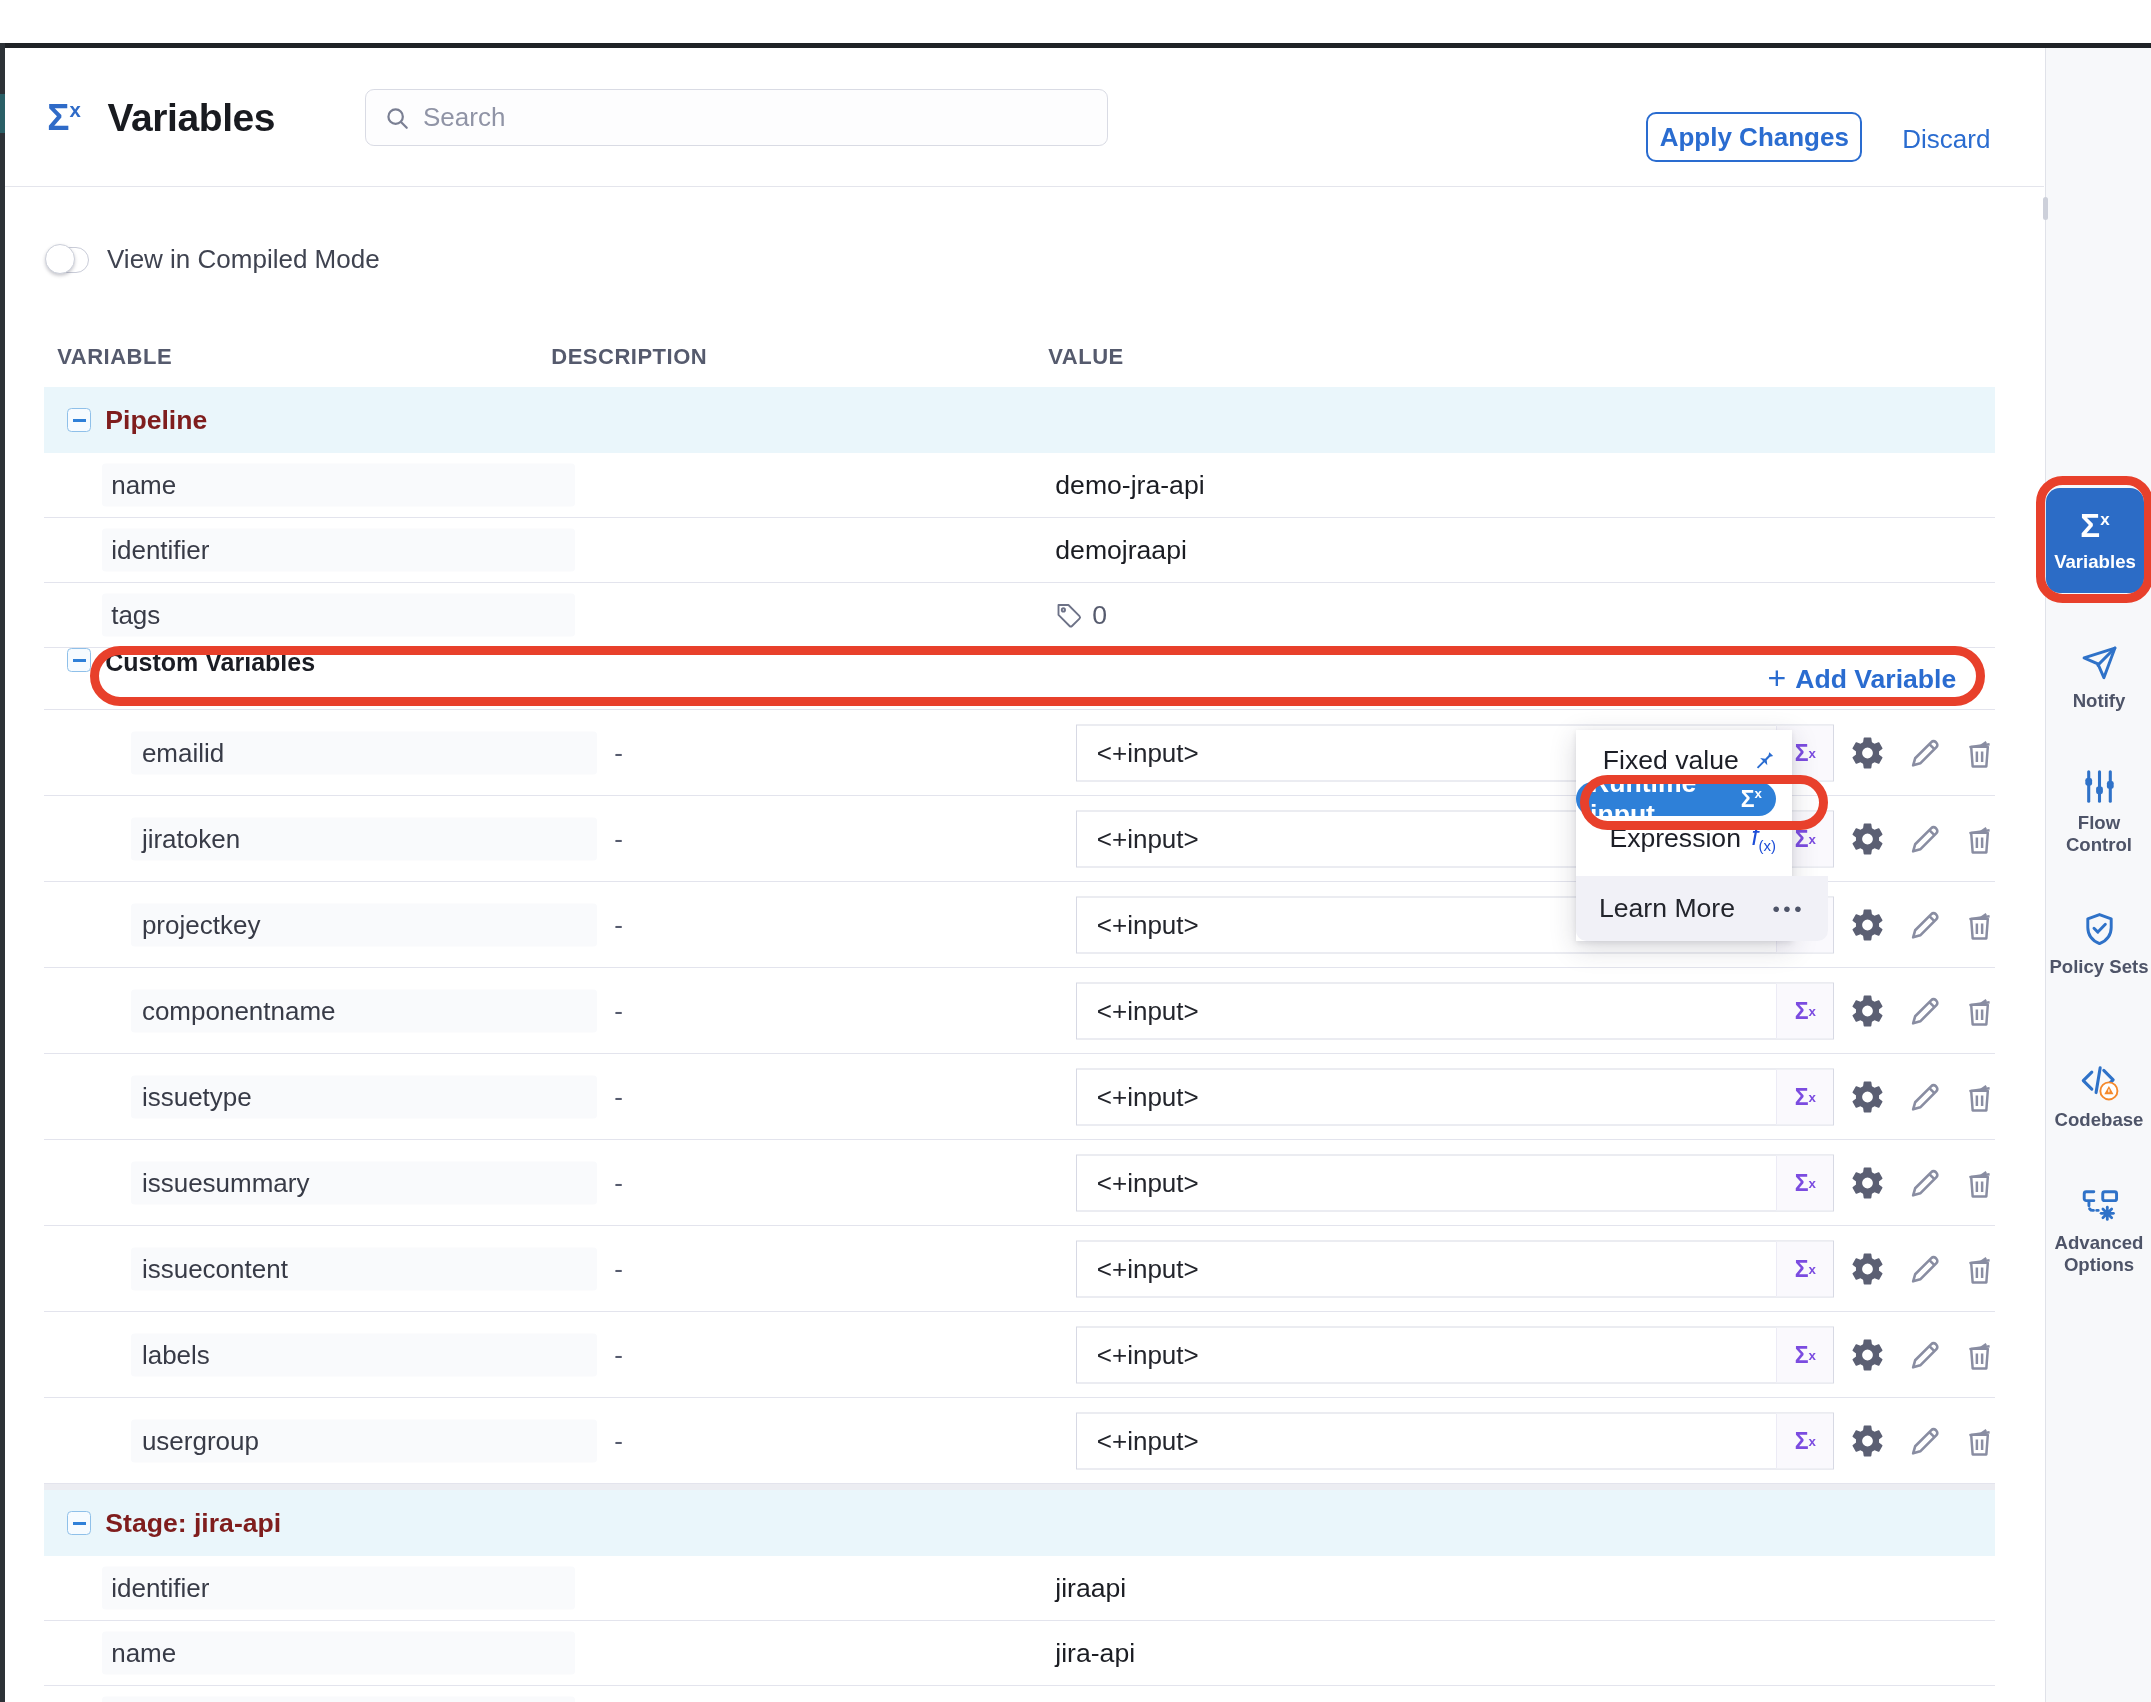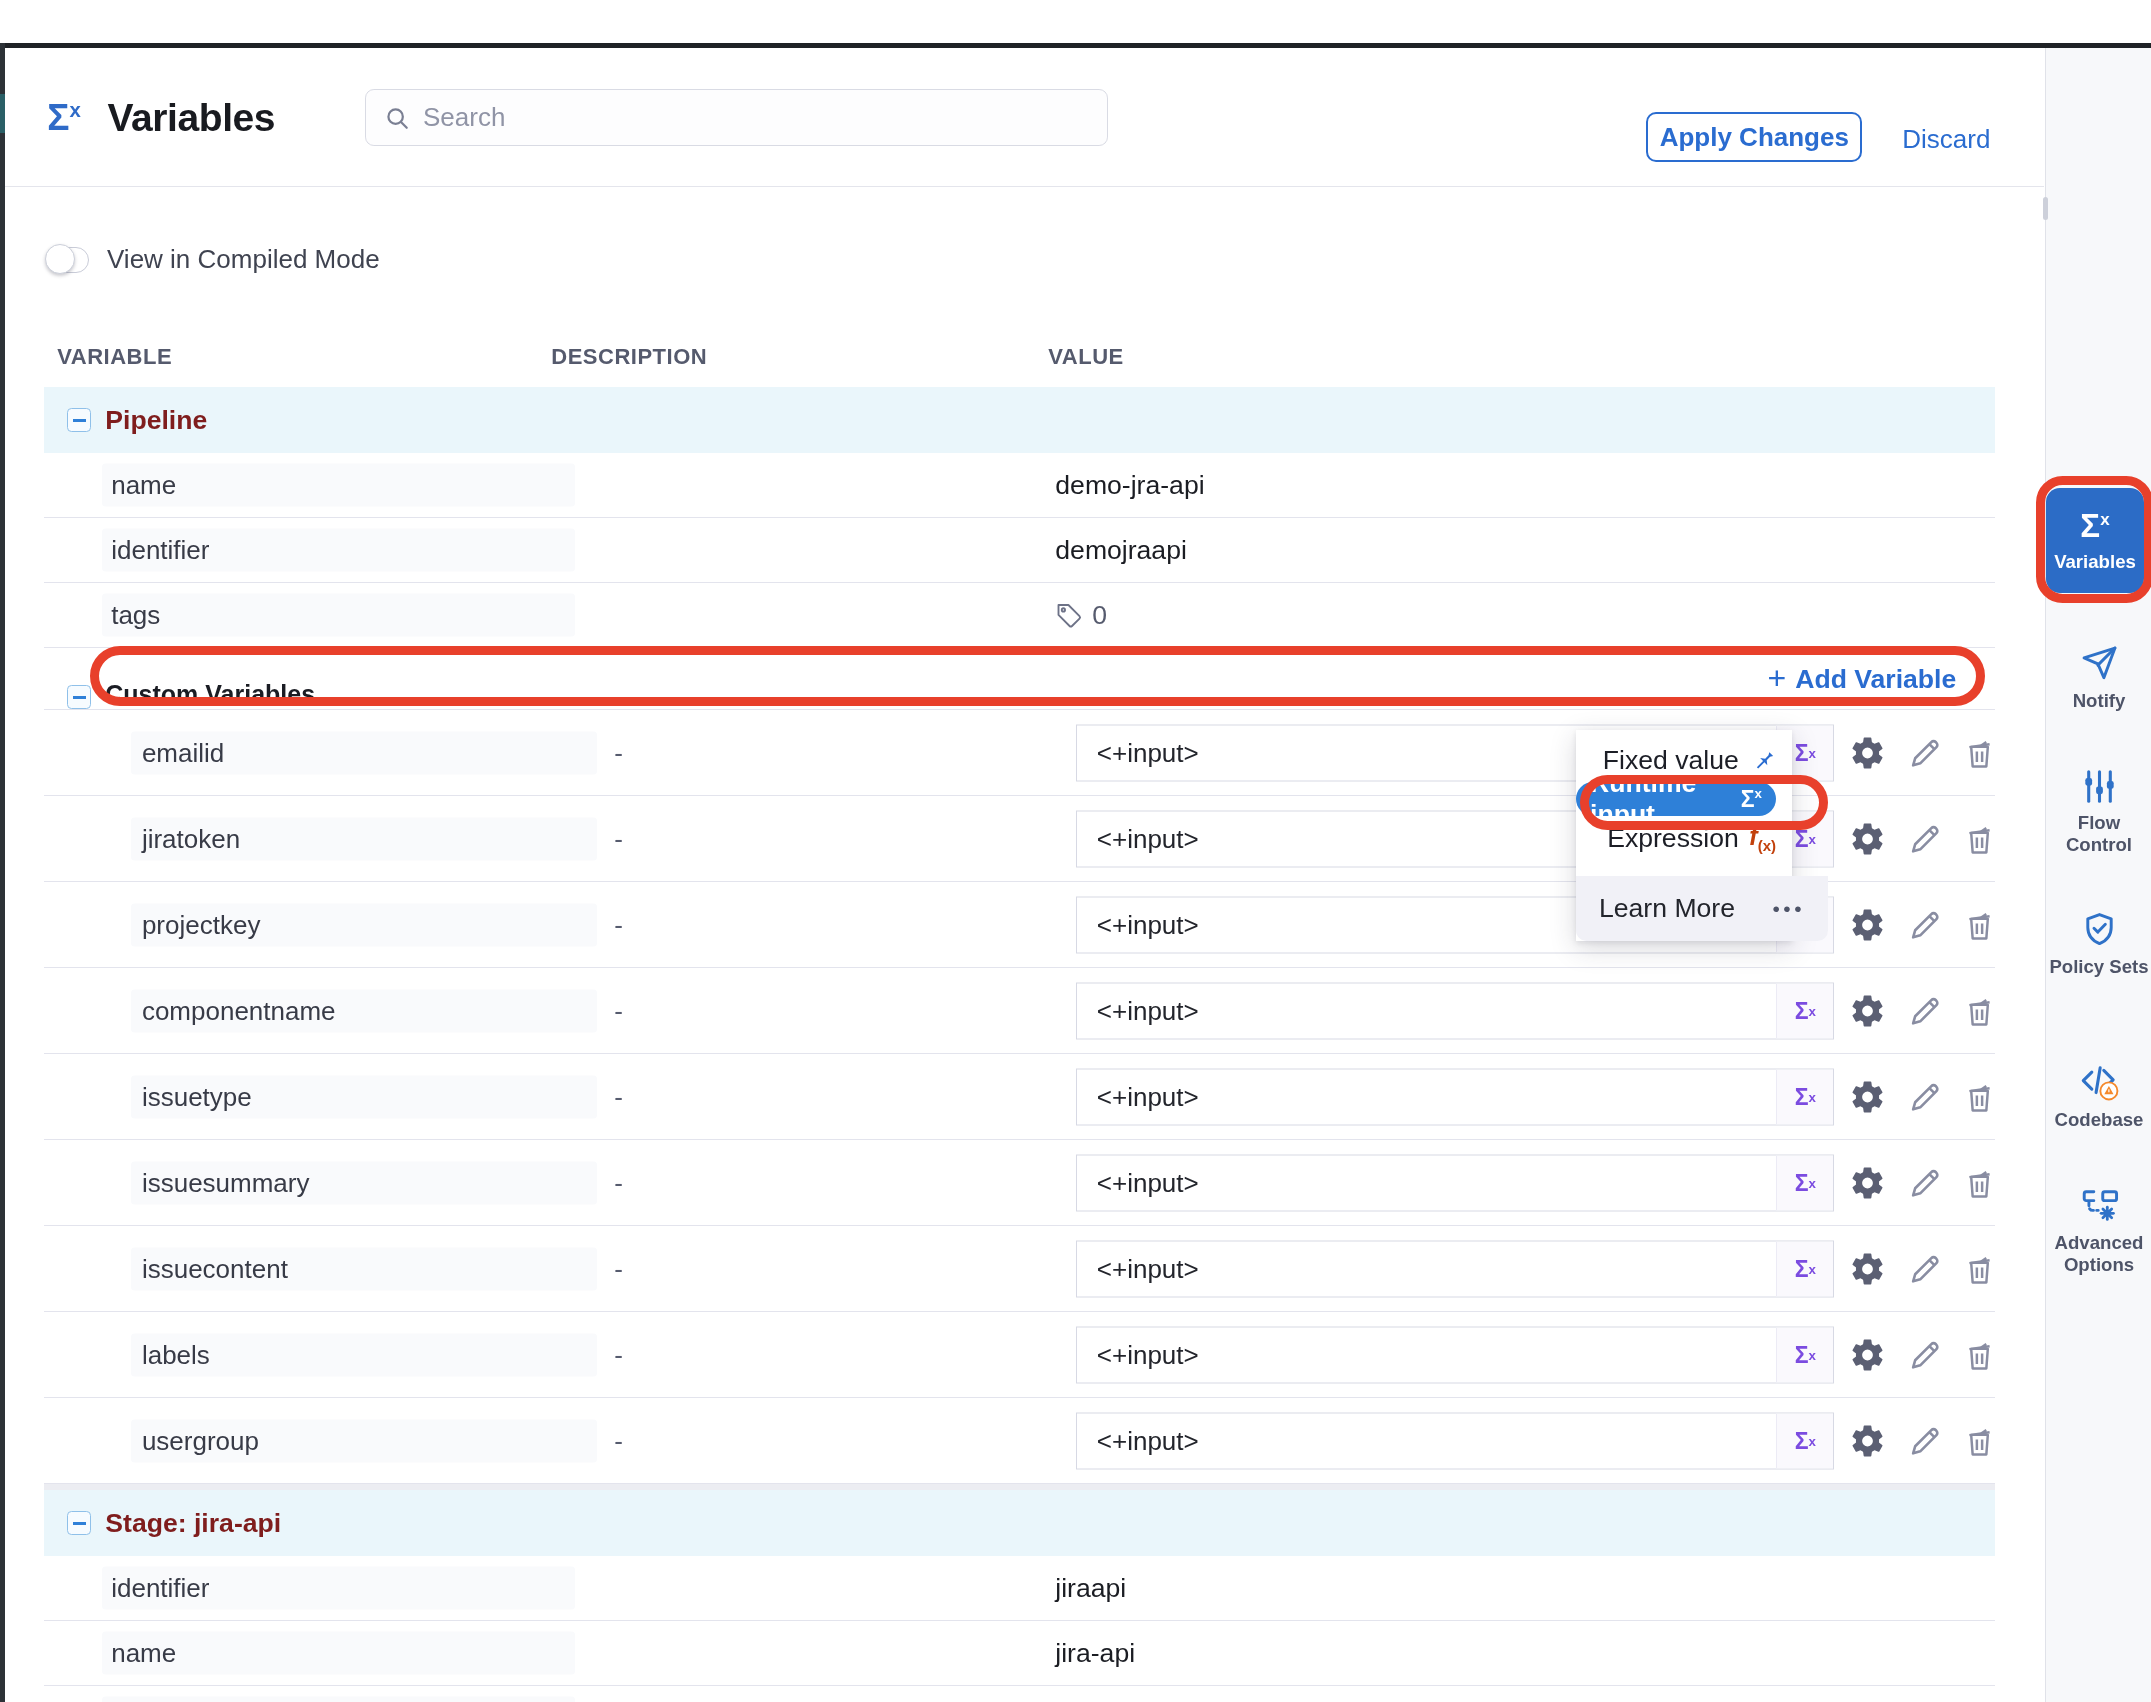--- a/index.html
+++ b/index.html
@@ -45,21 +45,21 @@
   .sec-row { height:66px; background:#eaf6fb; display:flex; align-items:center; padding-left:23px; gap:14px; }
   .sec-title { font-size:26.6px; font-weight:700; color:#7f1d1d; }
   .minus { position:relative; width:24px; height:24px; border:1.8px solid #8fc0e9; border-radius:4.4px; background:#f6fbff; flex:0 0 auto; cursor:pointer; }
   .minus::after { content:""; position:absolute; left:4.4px; right:4.4px; top:50%; height:2.7px; margin-top:-1.3px; background:#2f80d8; }
 
   .kv-row { position:relative; height:65px; border-bottom:0.9px solid #e3e4ed; }
   .kv-label { position:absolute; left:58px; top:50%; transform:translateY(-50%); width:473px; height:43px; background:#f9fafc; border-radius:3.5px; display:flex; align-items:center; padding-left:8.9px; font-size:26px; color:#383b47; }
   .kv-value { position:absolute; left:1011px; top:50%; transform:translateY(-50%); font-size:26.6px; color:#1b1d23; }
   .tag-val { display:flex; align-items:center; gap:8.9px; color:#565b6e; }
 
-  .custom-head { position:relative; height:62px; border-bottom:0.9px solid #e3e4ed; display:flex; align-items:flex-end; padding-left:23px; gap:14px; background:#fff; }
+  .custom-head { position:relative; height:62px; border-bottom:0.9px solid #e3e4ed; display:flex; align-items:flex-start; padding-left:23px; gap:14px; background:#fff; }
   .custom-title { font-size:25px; font-weight:700; color:#1b1d24; }
   .add-var { position:absolute; right:39px; top:50%; transform:translateY(-50%); display:flex; align-items:center; gap:8.9px; color:#2a6cd0; font-size:26.6px; font-weight:600; cursor:pointer; }
   .add-var .plus { font-size:32px; font-weight:400; line-height:1; margin-top:-2.7px; }
 
   .var-row { position:relative; height:86px; border-bottom:0.9px solid #e3e4ed; }
   .var-label { position:absolute; left:87px; top:50%; transform:translateY(-50%); width:466px; height:43px; background:#f9fafc; border-radius:3.5px; display:flex; align-items:center; padding-left:10.6px; font-size:26px; color:#383b47; }
   .dash { position:absolute; left:570px; top:50%; transform:translateY(-50%); font-size:26px; color:#565b6e; }
   .vinput { position:absolute; left:1032px; top:50%; transform:translateY(-50%); width:758px; height:57px; border:1.8px solid #d7d9e4; border-radius:0; background:#fff; display:flex; align-items:stretch; overflow:hidden; cursor:text; }
   .vinput .itext { flex:1; display:flex; align-items:center; padding-left:19.5px; font-size:26px; color:#23252c; }
   .vinput .suffix { width:57px; border-left:0.9px solid #ecebf5; background:#faf9fd; display:flex; align-items:center; justify-content:center; color:#7b4ce0; font-size:23px; font-weight:700; }
@@ -68,21 +68,21 @@
   .act-gear { left:1803px; } .act-pencil { left:1861px; } .act-trash { left:1915px; }
 
   .group-divider { height:6.2px; background:#ecedf2; }
 
   
   .menu-card { position:absolute; left:1576px; top:687px; width:216px; height:211px; background:#fff; border-radius:0; box-shadow:0 7px 25px rgba(40,41,61,.18), 0 1.8px 5.3px rgba(40,41,61,.10); z-index:20; }
   .menu-body { position:absolute; top:10.6px; right:16px; left:0; display:flex; flex-direction:column; align-items:flex-end; }
   .menu-item { height:39px; display:flex; align-items:center; gap:10.6px; font-size:26.6px; color:#1c1e26; cursor:pointer; }
   .menu-pill { height:34px; margin:2.7px 0; padding:0 14px; border-radius:17px; background:#2e80d8; color:#fff; display:flex; align-items:center; gap:12.4px; font-size:26.6px; font-weight:600; cursor:pointer; }
   .pill-sigma { font-size:23px; font-weight:700; } .pill-sigma sup { font-size:13.3px; }
-  .fx { color:#c2410c; font-size:25px; font-style:italic; font-weight:700; }
+  .fx { color:#1d4ed8; font-size:25px; font-style:italic; font-weight:400; }
   .fx sub { font-size:15px; font-style:normal; }
   .menu-footer { position:absolute; left:0; bottom:0; width:252px; height:65px; background:#f1f1f7; border-radius:0 0 10.6px 10.6px; display:flex; align-items:center; justify-content:space-between; padding:0 23px; font-size:26.6px; color:#23252c; }
   .dots { color:#4e5468; font-size:21px; letter-spacing:3.5px; cursor:pointer; }
 
   
   .red-rect-custom { position:absolute; left:90px; top:603px; width:1895px; height:60px; border:9.8px solid #e8402b; border-radius:37px; z-index:25; pointer-events:none; }
   .red-ellipse { position:absolute; left:1580px; top:732px; width:248px; height:55px; border:9.8px solid #e8402b; border-radius:39px; z-index:30; pointer-events:none; }
   .red-ring-side { position:absolute; left:2036px; top:433px; width:117px; height:127px; border:9.8px solid #e8402b; border-radius:26.6px; z-index:35; pointer-events:none; }
 
   

